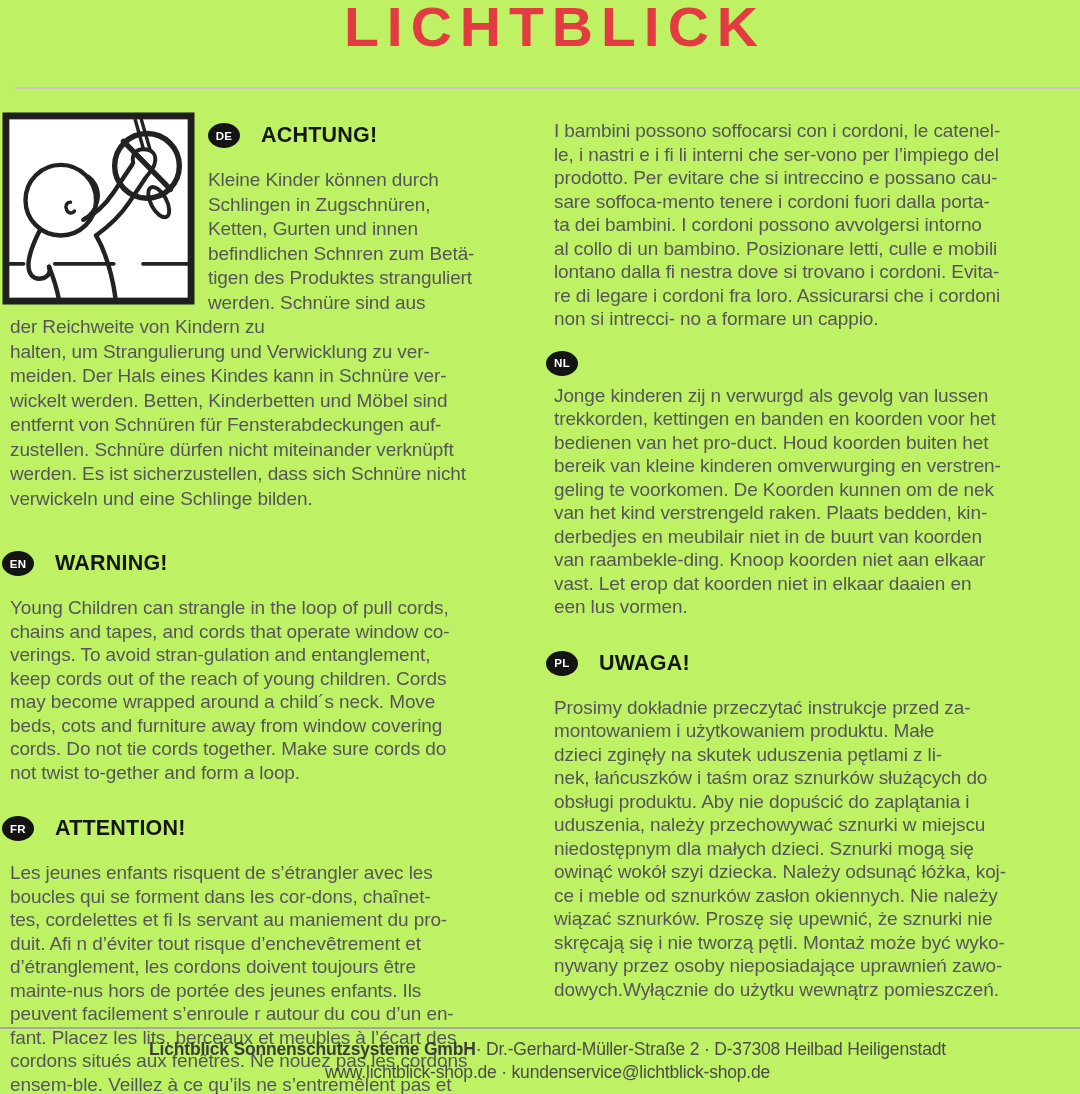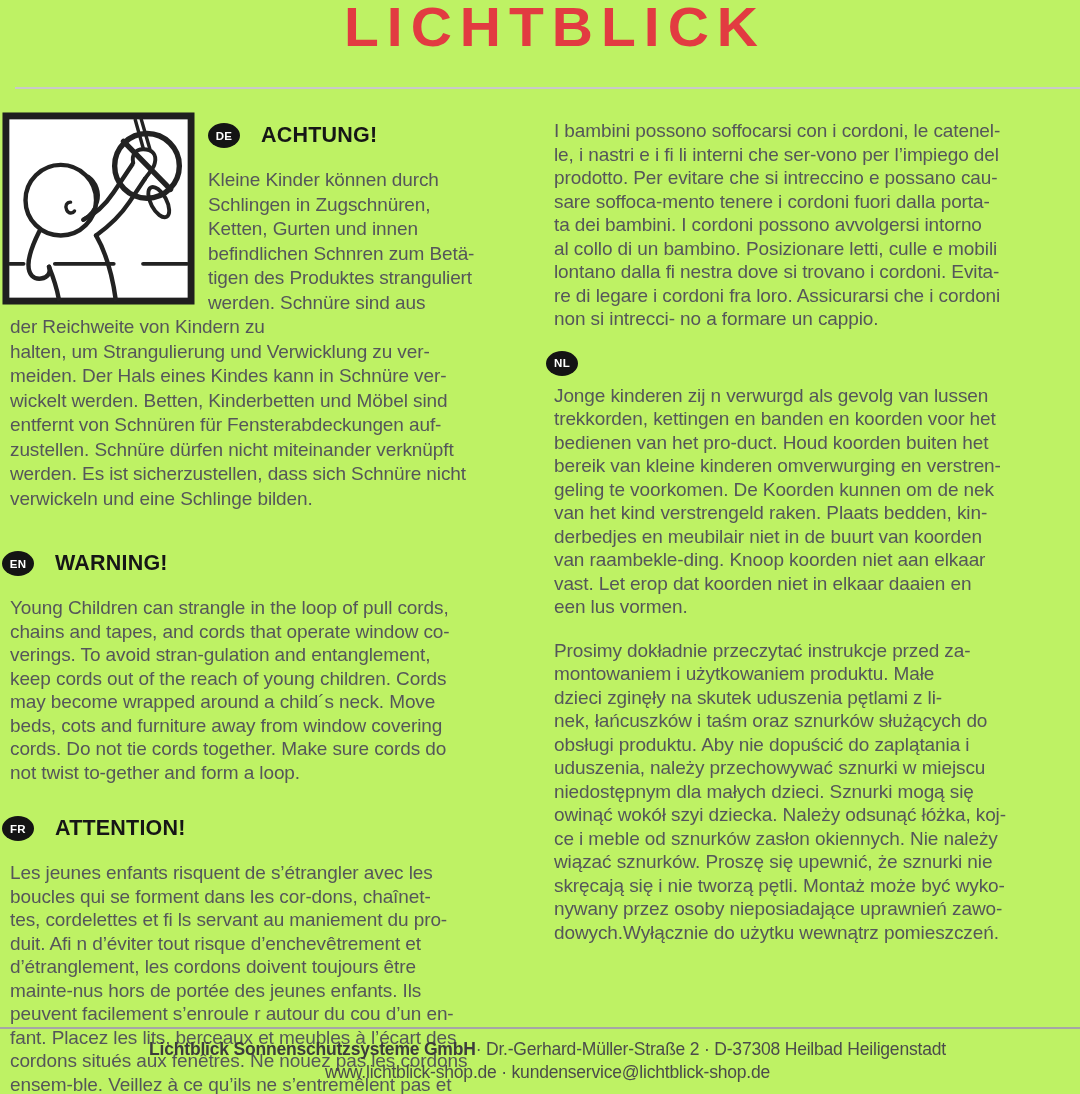--- a/index.html
+++ b/index.html
@@ -216,20 +216,24 @@
 bereik van kleine kinderen omverwurging en verstren-
 geling te voorkomen. De Koorden kunnen om de nek
 van het kind verstrengeld raken.  Plaats bedden, kin-
 derbedjes en meubilair niet in de buurt van koorden
 van raambekle-ding. Knoop koorden niet aan elkaar
 vast. Let erop dat koorden niet in elkaar daaien en
 een lus vormen.</p>
       </section>
 
       <section>
+        <div class="sec-head">
+          <span class="badge">PL</span>
+          <h2>UWAGA!</h2>
+        </div>
         <p class="body">Prosimy dokładnie przeczytać instrukcje przed za-
 montowaniem i użytkowaniem produktu. Małe
 dzieci zginęły na skutek uduszenia pętlami z li-
 nek, łańcuszków i taśm oraz sznurków służących do
 obsługi produktu. Aby nie dopuścić do zaplątania i
 uduszenia, należy przechowywać sznurki w miejscu
 niedostępnym dla małych dzieci. Sznurki mogą się
 owinąć wokół szyi dziecka. Należy odsunąć łóżka, koj-
 ce i meble od sznurków zasłon okiennych. Nie należy
 wiązać sznurków. Proszę się upewnić, że sznurki nie

